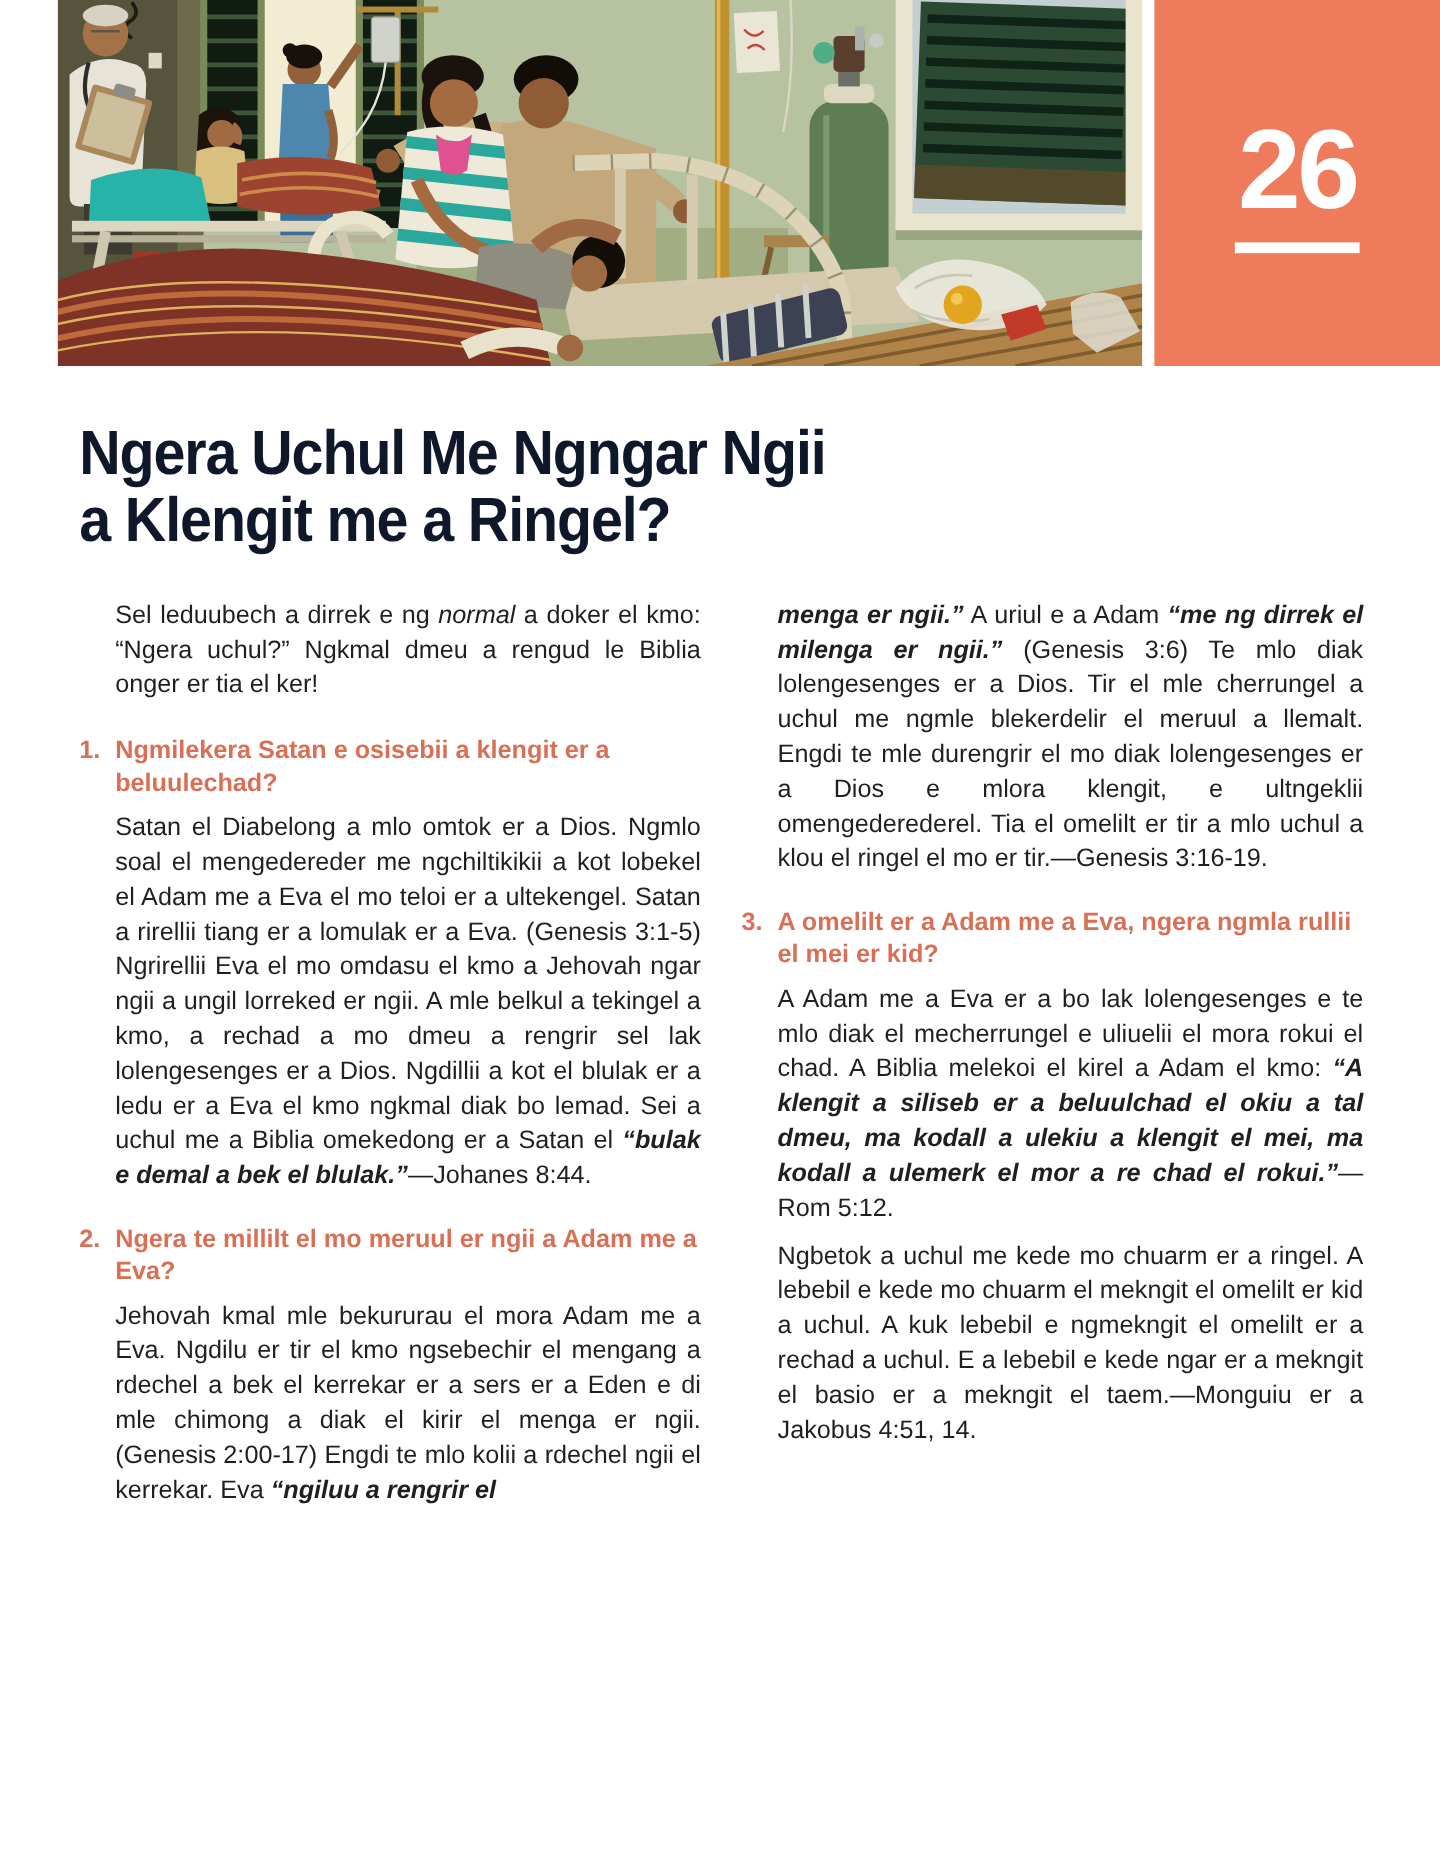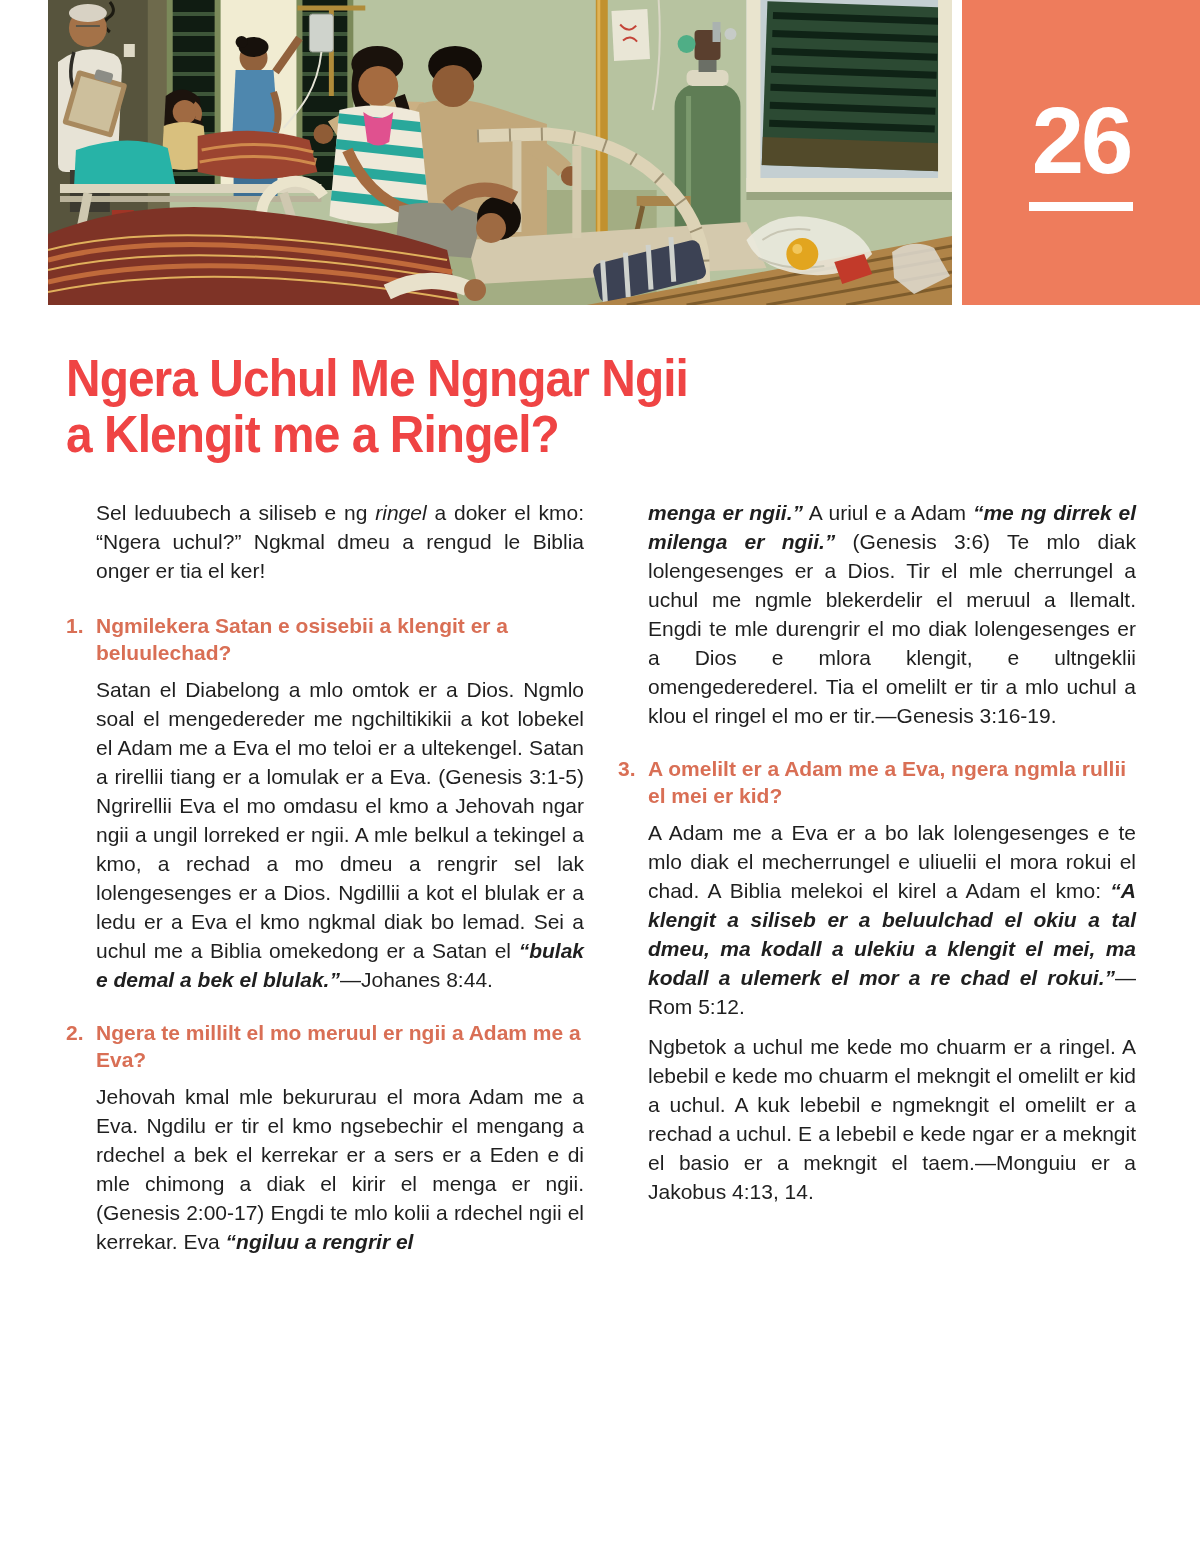--- a/index.html
+++ b/index.html
@@ -11,21 +11,21 @@
   .hero svg{display:block;width:100%;height:100%;}
 
   
   .badge{position:absolute;left:962px;top:0;width:238px;height:305px;
          background:var(--badge,#ee7c5c);display:flex;flex-direction:column;
          align-items:center;justify-content:center;}
   .badge-number{color:#fff;font-size:94px;font-weight:bold;line-height:1;letter-spacing:-3px;}
   .badge-underline{width:104px;height:9px;background:#fff;margin-top:14px;}
 
   
-  .title{position:absolute;left:66px;top:350px;margin:0;font-weight:bold;color:#ef4444;}
+  .title{position:absolute;left:66px;top:350px;margin:0;font-weight:bold;color:#0f172a;}
   .title-line{display:block;font-size:52px;line-height:56px;letter-spacing:-1px;
               transform:scaleX(.92);transform-origin:left center;white-space:nowrap;}
 
   
   .columns{position:absolute;left:66px;top:498px;width:1070px;display:flex;gap:34px;}
   .col{width:518px;}
   .para{margin:0 0 0 30px;font-size:21px;line-height:29px;text-align:justify;
         text-justify:inter-word;}
   .para + .para{margin-top:11px;}
   .intro{margin-bottom:27px;}
@@ -238,21 +238,21 @@
     <div class="badge-underline"></div>
   </div>
 
   <h1 class="title">
     <span class="title-line">Ngera Uchul Me Ngngar Ngii</span>
     <span class="title-line">a Klengit me a Ringel?</span>
   </h1>
 
   <div class="columns">
     <div class="col">
-      <p class="para intro"><span>Sel leduubech a siliseb e ng </span><span class="run-i">ringel</span><span> a doker el kmo: “Ngera uchul?” Ngkmal dmeu a rengud le Biblia onger er tia el ker!</span></p>
+      <p class="para intro"><span>Sel leduubech a dirrek e ng </span><span class="run-i">normal</span><span> a doker el kmo: “Ngera uchul?” Ngkmal dmeu a rengud le Biblia onger er tia el ker!</span></p>
 
       <div class="qhead first">
         <span class="qnum">1.</span>
         <span class="qtext">Ngmilekera Satan e osisebii a klengit er a beluulechad?</span>
       </div>
       <p class="para"><span>Satan el Diabelong a mlo omtok er a Dios. Ngmlo soal el mengedereder me ngchiltikikii a kot lobekel el Adam me a Eva el mo teloi er a ultekengel. Satan a rirellii tiang er a lomulak er a Eva. (Genesis 3:1-5) Ngrirellii Eva el mo omdasu el kmo a Jehovah ngar ngii a ungil lorreked er ngii. A mle belkul a tekingel a kmo, a rechad a mo dmeu a rengrir sel lak lolengesenges er a Dios. Ngdillii a kot el blulak er a ledu er a Eva el kmo ngkmal diak bo lemad. Sei a uchul me a Biblia omekedong er a Satan el </span><span class="run-b">“bulak e demal a bek el blulak.”</span><span>—Johanes 8:44.</span></p>
 
       <div class="qhead">
         <span class="qnum">2.</span>
         <span class="qtext">Ngera te millilt el mo meruul er ngii a Adam me a Eva?</span>
@@ -261,17 +261,17 @@
     </div>
 
     <div class="col">
       <p class="para"><span class="run-b">menga er ngii.”</span><span> A uriul e a Adam </span><span class="run-b">“me ng dirrek el milenga er ngii.”</span><span> (Genesis 3:6) Te mlo diak lolengesenges er a Dios. Tir el mle cherrungel a uchul me ngmle blekerdelir el meruul a llemalt. Engdi te mle durengrir el mo diak lolengesenges er a Dios e mlora klengit, e ultngeklii omengederederel. Tia el omelilt er tir a mlo uchul a klou el ringel el mo er tir.—Genesis 3:16-19.</span></p>
 
       <div class="qhead">
         <span class="qnum">3.</span>
         <span class="qtext">A omelilt er a Adam me a Eva, ngera ngmla rullii el mei er kid?</span>
       </div>
       <p class="para"><span>A Adam me a Eva er a bo lak lolengesenges e te mlo diak el mecherrungel e uliuelii el mora rokui el chad. A Biblia melekoi el kirel a Adam el kmo: </span><span class="run-b">“A klengit a siliseb er a beluulchad el okiu a tal dmeu, ma kodall a ulekiu a klengit el mei, ma kodall a ulemerk el mor a re chad el rokui.”</span><span>—Rom 5:12.</span></p>
-      <p class="para"><span>Ngbetok a uchul me kede mo chuarm er a ringel. A lebebil e kede mo chuarm el mekngit el omelilt er kid a uchul. A kuk lebebil e ngmekngit el omelilt er a rechad a uchul. E a lebebil e kede ngar er a mekngit el basio er a mekngit el taem.—Monguiu er a Jakobus 4:13, 14.</span></p>
+      <p class="para"><span>Ngbetok a uchul me kede mo chuarm er a ringel. A lebebil e kede mo chuarm el mekngit el omelilt er kid a uchul. A kuk lebebil e ngmekngit el omelilt er a rechad a uchul. E a lebebil e kede ngar er a mekngit el basio er a mekngit el taem.—Monguiu er a Jakobus 4:51, 14.</span></p>
     </div>
   </div>
 
 </div>
 
 </body></html>

